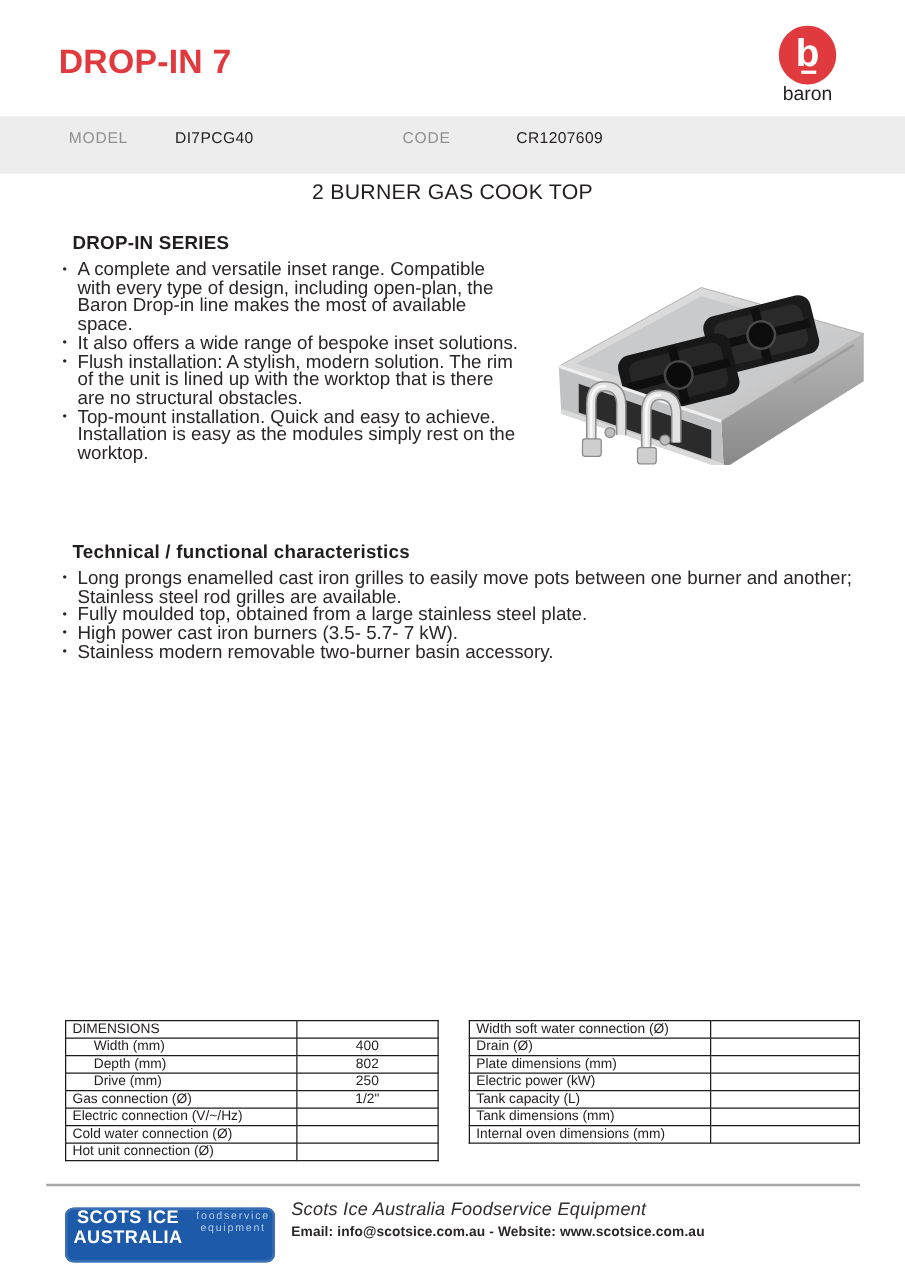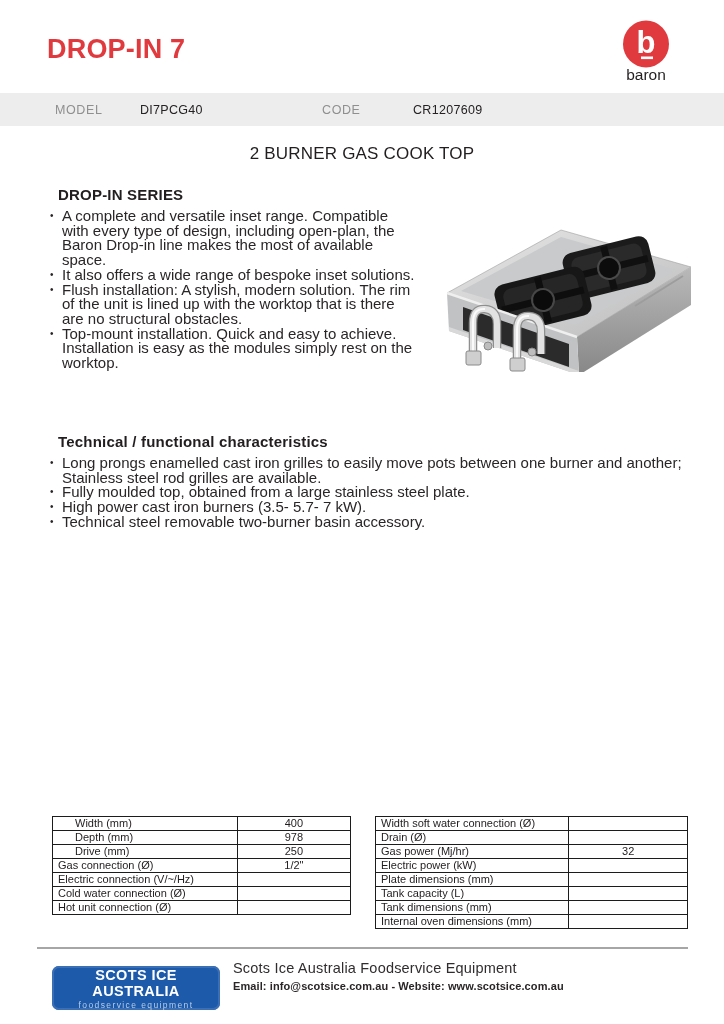--- a/index.html
+++ b/index.html
@@ -10,21 +10,21 @@
     margin:4px auto;
   }
   
   .doc-title {
     position:absolute; left:47px; top:30px;
     font-size:27px; font-weight:bold; color:#e13a3e; letter-spacing:0.2px;
   }
   .brand { position:absolute; left:617px; top:16px; width:58px; text-align:center; }
   
   .model-bar {
-    position:absolute; left:0; top:89px; width:724px; height:33px;
+    position:absolute; left:0; top:89px; width:724px; height:46px;
     background:#ededed; font-size:12.5px;
   }
   .model-bar span { position:absolute; top:10px; white-space:nowrap; }
   .bar-label { color:#8f8f8f; letter-spacing:0.6px; }
   .bar-value { color:#262223; letter-spacing:0.3px; }
   .pos-model { left:55px; } .pos-modelv { left:140px; }
   .pos-code { left:322px; } .pos-codev { left:413px; }
   
   .product-heading {
     position:absolute; left:0; top:140px; width:724px; text-align:center;
@@ -59,26 +59,26 @@
   .spec-table td.val { width:38%; text-align:center; }
   .spec-table tr.indent td.lbl { padding-left:22px; }
   
   .footer-divider {
     position:absolute; left:37px; top:943px; width:651px; height:2px; background:#a6a6a6;
   }
   .scots-logo {
     position:absolute; left:52px; top:962px; width:168px; height:44px;
     background:#1d5aa9; border-radius:7px; color:#ffffff; text-align:center;
     box-shadow: inset 0 0 0 2px #3a6fb5;
-    display:flex; flex-direction:column; justify-content:center;
+    display:flex; justify-content:center;
   }
   .scots-logo .l1 { font-size:14.5px; font-weight:bold; letter-spacing:0.4px; }
   .scots-logo .l2 { font-size:8.5px; color:#b7cde9; letter-spacing:1.4px; margin-top:1px; }
   .footer-text { position:absolute; left:233px; top:956px; }
-  .footer-company { font-size:14.5px; color:#312d2e; letter-spacing:0.2px; }
+  .footer-company { font-size:14.5px; color:#312d2e; letter-spacing:0.2px;font-style:italic; }
   .footer-address, .footer-contact {
     font-size:11px; font-weight:bold; color:#2a2627; margin-top:4px; letter-spacing:0.1px;
   }
 </style>
 </head>
 <body>
 
 <div class="page">
 
   <div class="doc-title">DROP-IN 7</div>
@@ -165,33 +165,37 @@
       </g>
     </svg>
   </div>
 
   <div class="tech-section">
     <div class="section-heading">Technical / functional characteristics</div>
     <ul class="bullets">
       <li>Long prongs enamelled cast iron grilles to easily move pots between one burner and another; Stainless steel rod grilles are available.</li>
       <li>Fully moulded top, obtained from a large stainless steel plate.</li>
       <li>High power cast iron burners (3.5- 5.7- 7 kW).</li>
-      <li>Technical steel removable two-burner basin accessory.</li>
+      <li>Stainless modern removable two-burner basin accessory.</li>
     </ul>
   </div>
 
   <table class="spec-table left">
     <tbody>
+      <tr>
+        <td class="lbl">DIMENSIONS</td>
+        <td class="val"></td>
+      </tr>
       <tr class="indent">
         <td class="lbl">Width (mm)</td>
         <td class="val">400</td>
       </tr>
       <tr class="indent">
         <td class="lbl">Depth (mm)</td>
-        <td class="val">978</td>
+        <td class="val">802</td>
       </tr>
       <tr class="indent">
         <td class="lbl">Drive (mm)</td>
         <td class="val">250</td>
       </tr>
       <tr>
         <td class="lbl">Gas connection (Ø)</td>
         <td class="val">1/2"</td>
       </tr>
       <tr>
@@ -213,29 +217,25 @@
     <tbody>
       <tr>
         <td class="lbl">Width soft water connection (Ø)</td>
         <td class="val"></td>
       </tr>
       <tr>
         <td class="lbl">Drain (Ø)</td>
         <td class="val"></td>
       </tr>
       <tr>
-        <td class="lbl">Gas power (Mj/hr)</td>
-        <td class="val">32</td>
+        <td class="lbl">Plate dimensions (mm)</td>
+        <td class="val"></td>
       </tr>
       <tr>
         <td class="lbl">Electric power (kW)</td>
-        <td class="val"></td>
-      </tr>
-      <tr>
-        <td class="lbl">Plate dimensions (mm)</td>
         <td class="val"></td>
       </tr>
       <tr>
         <td class="lbl">Tank capacity (L)</td>
         <td class="val"></td>
       </tr>
       <tr>
         <td class="lbl">Tank dimensions (mm)</td>
         <td class="val"></td>
       </tr>

